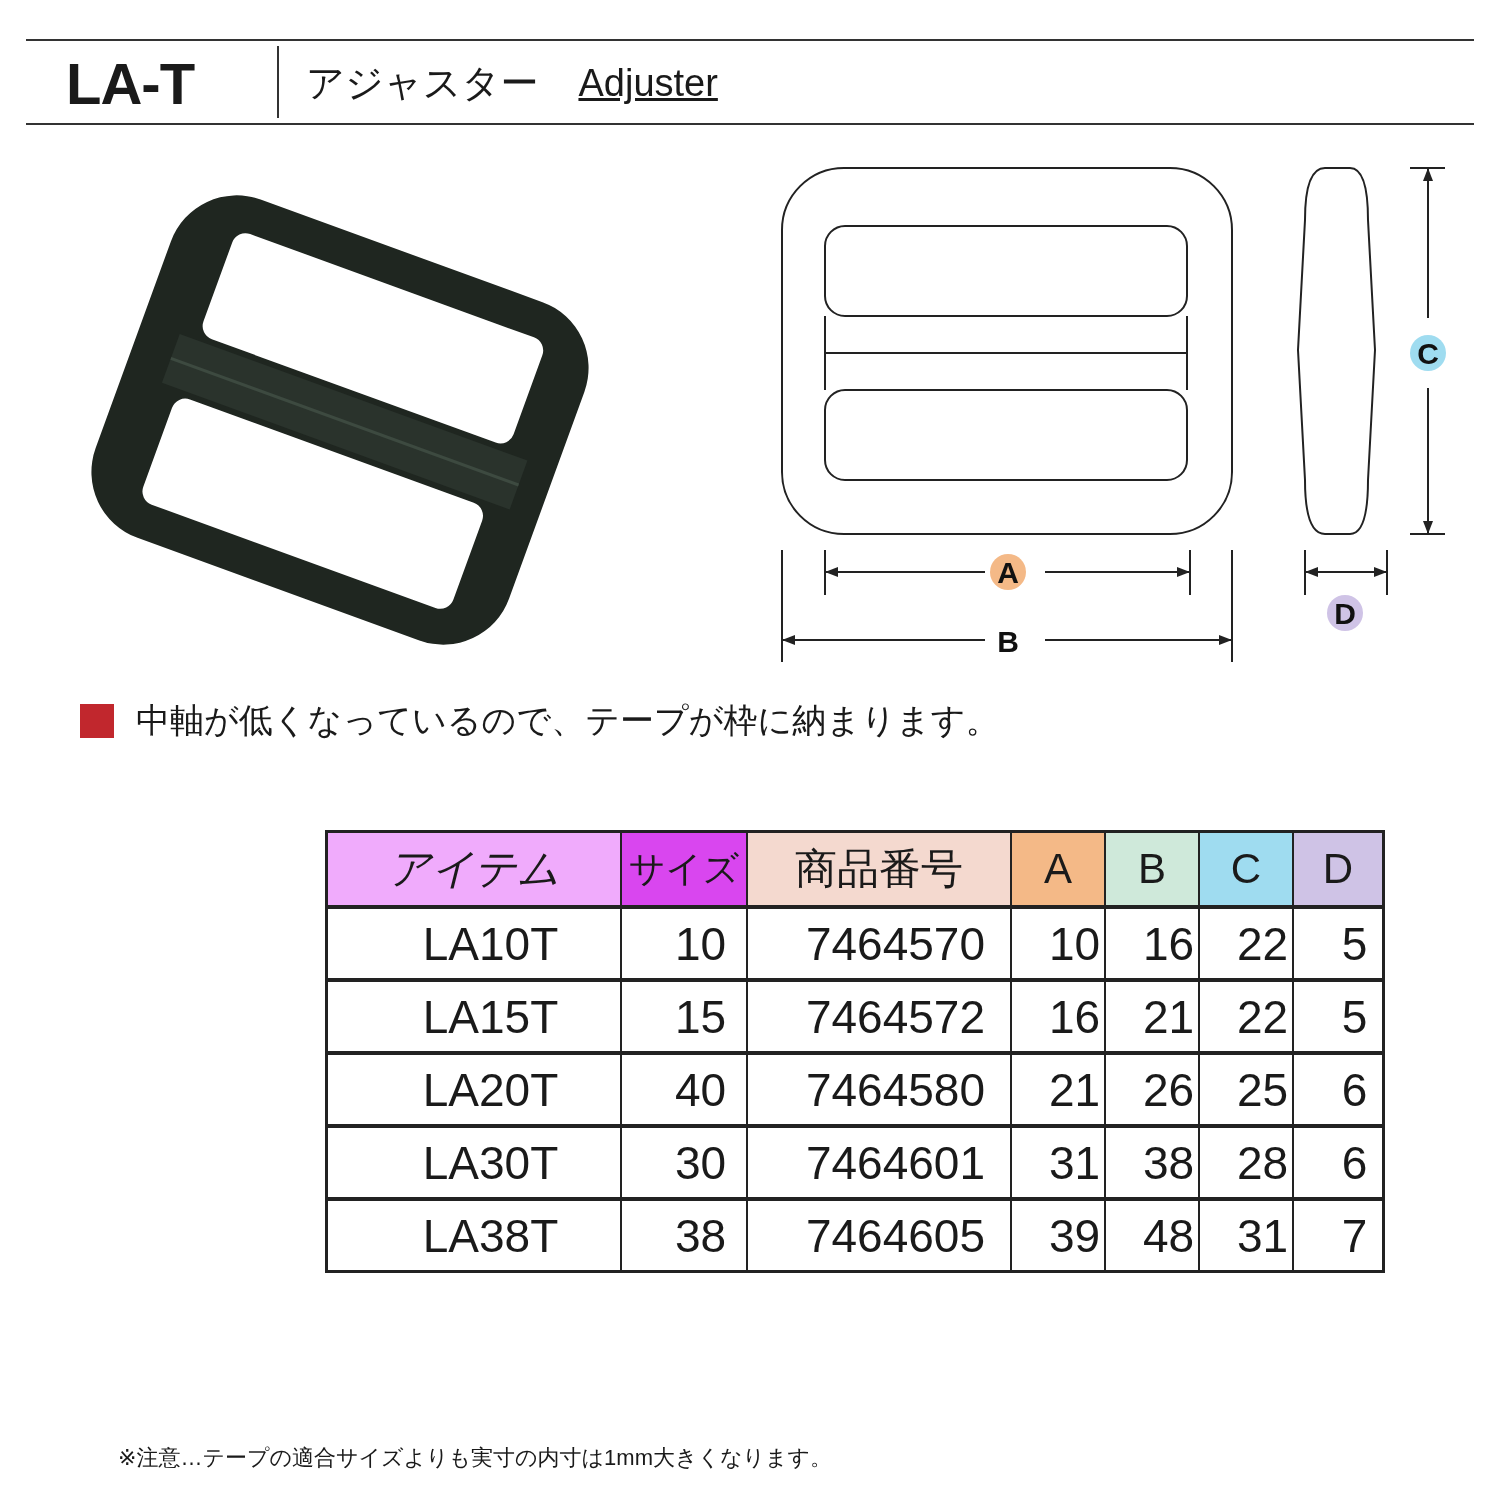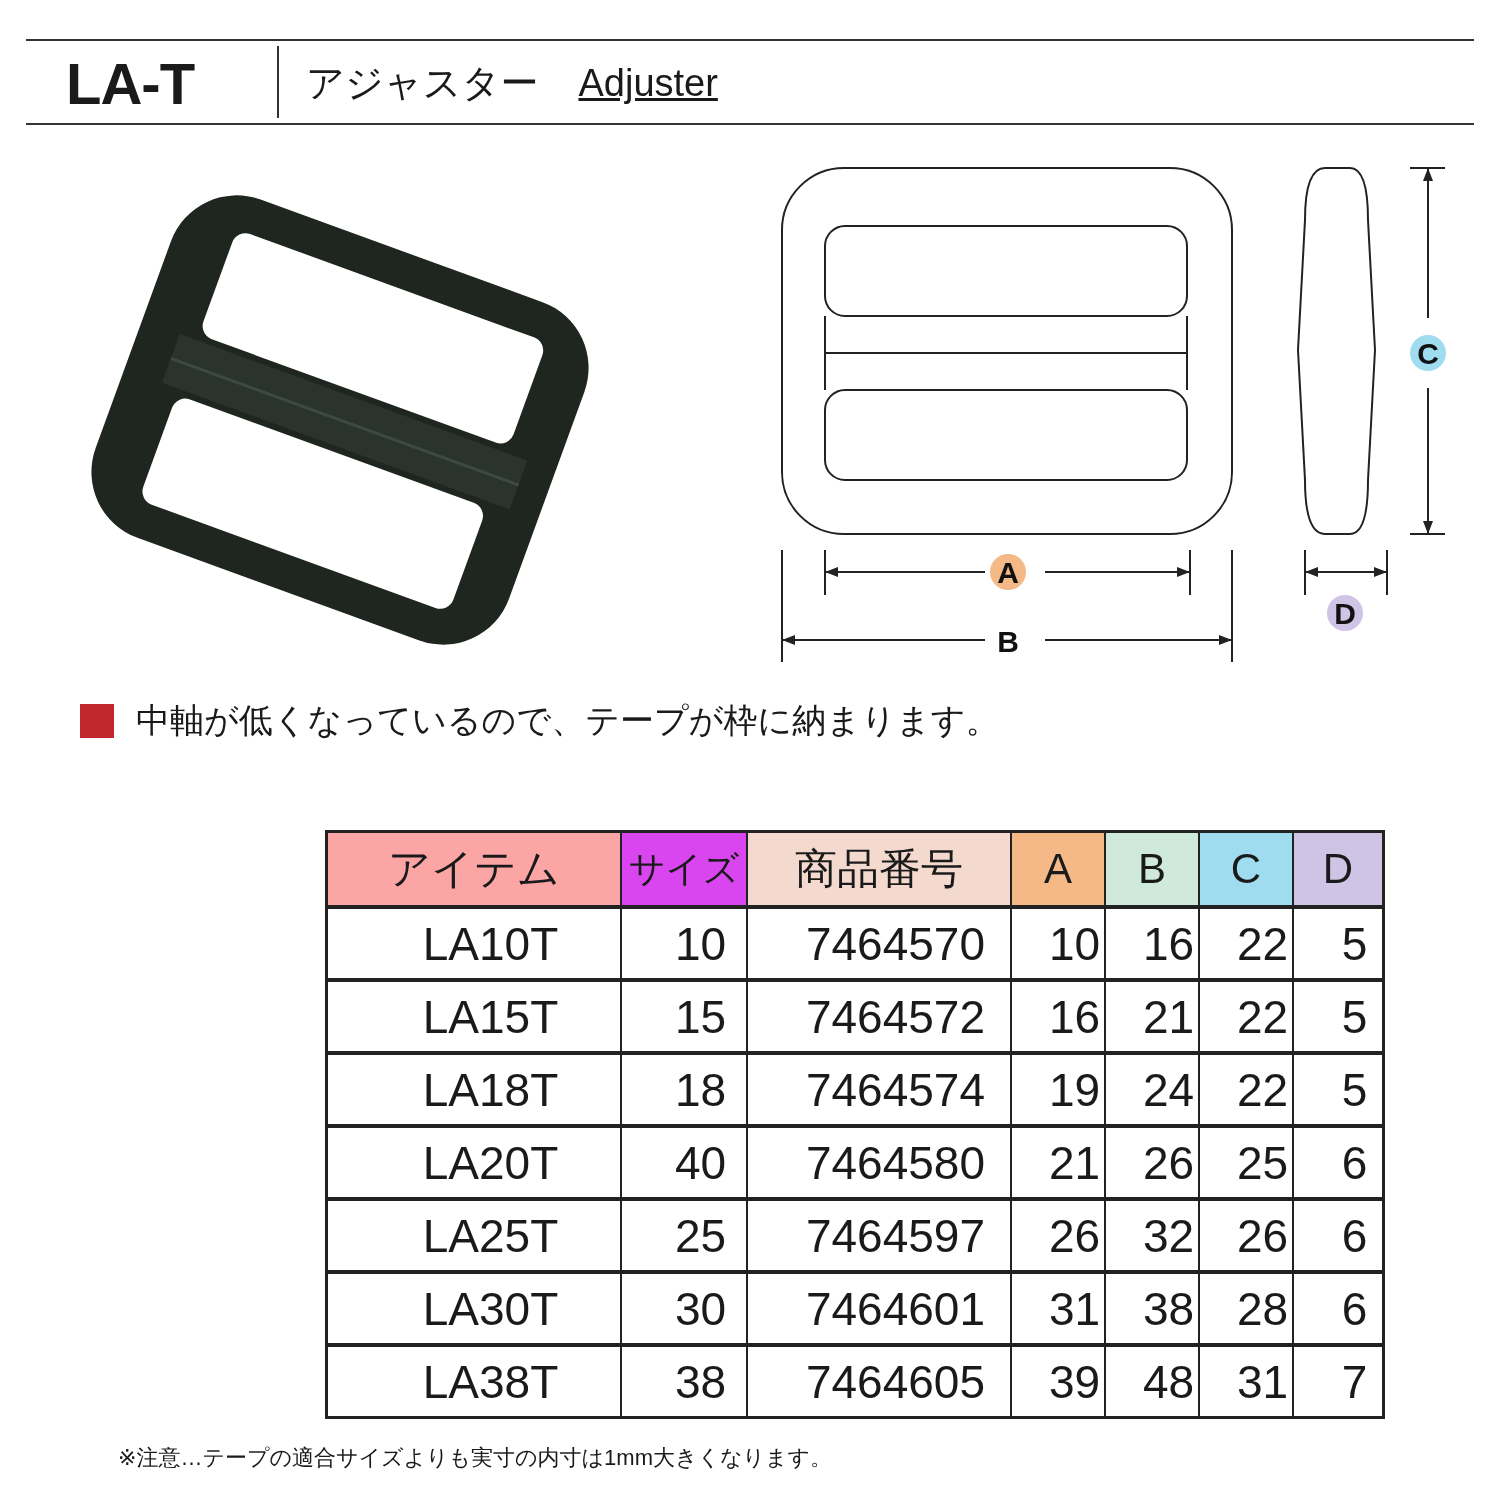--- a/index.html
+++ b/index.html
@@ -13,21 +13,21 @@
   .photo { position:absolute; left:60px; top:180px; width:560px; height:480px; }
   .diagram { position:absolute; left:770px; top:150px; width:700px; height:520px; }
   .bullets { position:absolute; left:80px; top:690px; }
   .bullet { display:flex; align-items:center; height:62px; font-size:34px;gap:8px; }
   .bullet .sq { width:34px; height:34px; background:#c1272d; margin-right:14px; flex:none; }
   table.spec { position:absolute; left:325px; top:830px; border-collapse:collapse; border:3px solid #222; }
   table.spec th, table.spec td { border:2px solid #222; text-align:center; padding:0; }
   table.spec th { height:72px; font-size:42px; font-weight:normal; }
   table.spec td { height:69px; font-size:46px;padding-left:33px; }
   table.spec tr.row { border-top:4px solid #222; }
-  .h-item { background:#fca5a5; width:292px; }
+  .h-item { background:#f0abfc; width:292px;font-style:italic; }
   .h-size { background:#d946ef; width:124px; font-size:36px !important; }
   .h-code { background:#f4d9cf; width:262px; }
   .h-a { background:#f4b987; width:92px; }
   .h-b { background:#cfe9da; width:92px; }
   .h-c { background:#9fdcf0; width:92px; }
   .h-d { background:#cfc3e6; width:88px; }
   .note { position:absolute; left:118px; top:1436px; font-size:22px; line-height:44px; }
 </style>
 </head>
 <body>
@@ -128,44 +128,26 @@
     <tr class="row">
       <td>LA15T</td>
       <td>15</td>
       <td>7464572</td>
       <td>16</td>
       <td>21</td>
       <td>22</td>
       <td>5</td>
     </tr>
     <tr class="row">
-      <td>LA18T</td>
-      <td>18</td>
-      <td>7464574</td>
-      <td>19</td>
-      <td>24</td>
-      <td>22</td>
-      <td>5</td>
-    </tr>
-    <tr class="row">
       <td>LA20T</td>
       <td>40</td>
       <td>7464580</td>
       <td>21</td>
       <td>26</td>
       <td>25</td>
-      <td>6</td>
-    </tr>
-    <tr class="row">
-      <td>LA25T</td>
-      <td>25</td>
-      <td>7464597</td>
-      <td>26</td>
-      <td>32</td>
-      <td>26</td>
       <td>6</td>
     </tr>
     <tr class="row">
       <td>LA30T</td>
       <td>30</td>
       <td>7464601</td>
       <td>31</td>
       <td>38</td>
       <td>28</td>
       <td>6</td>

